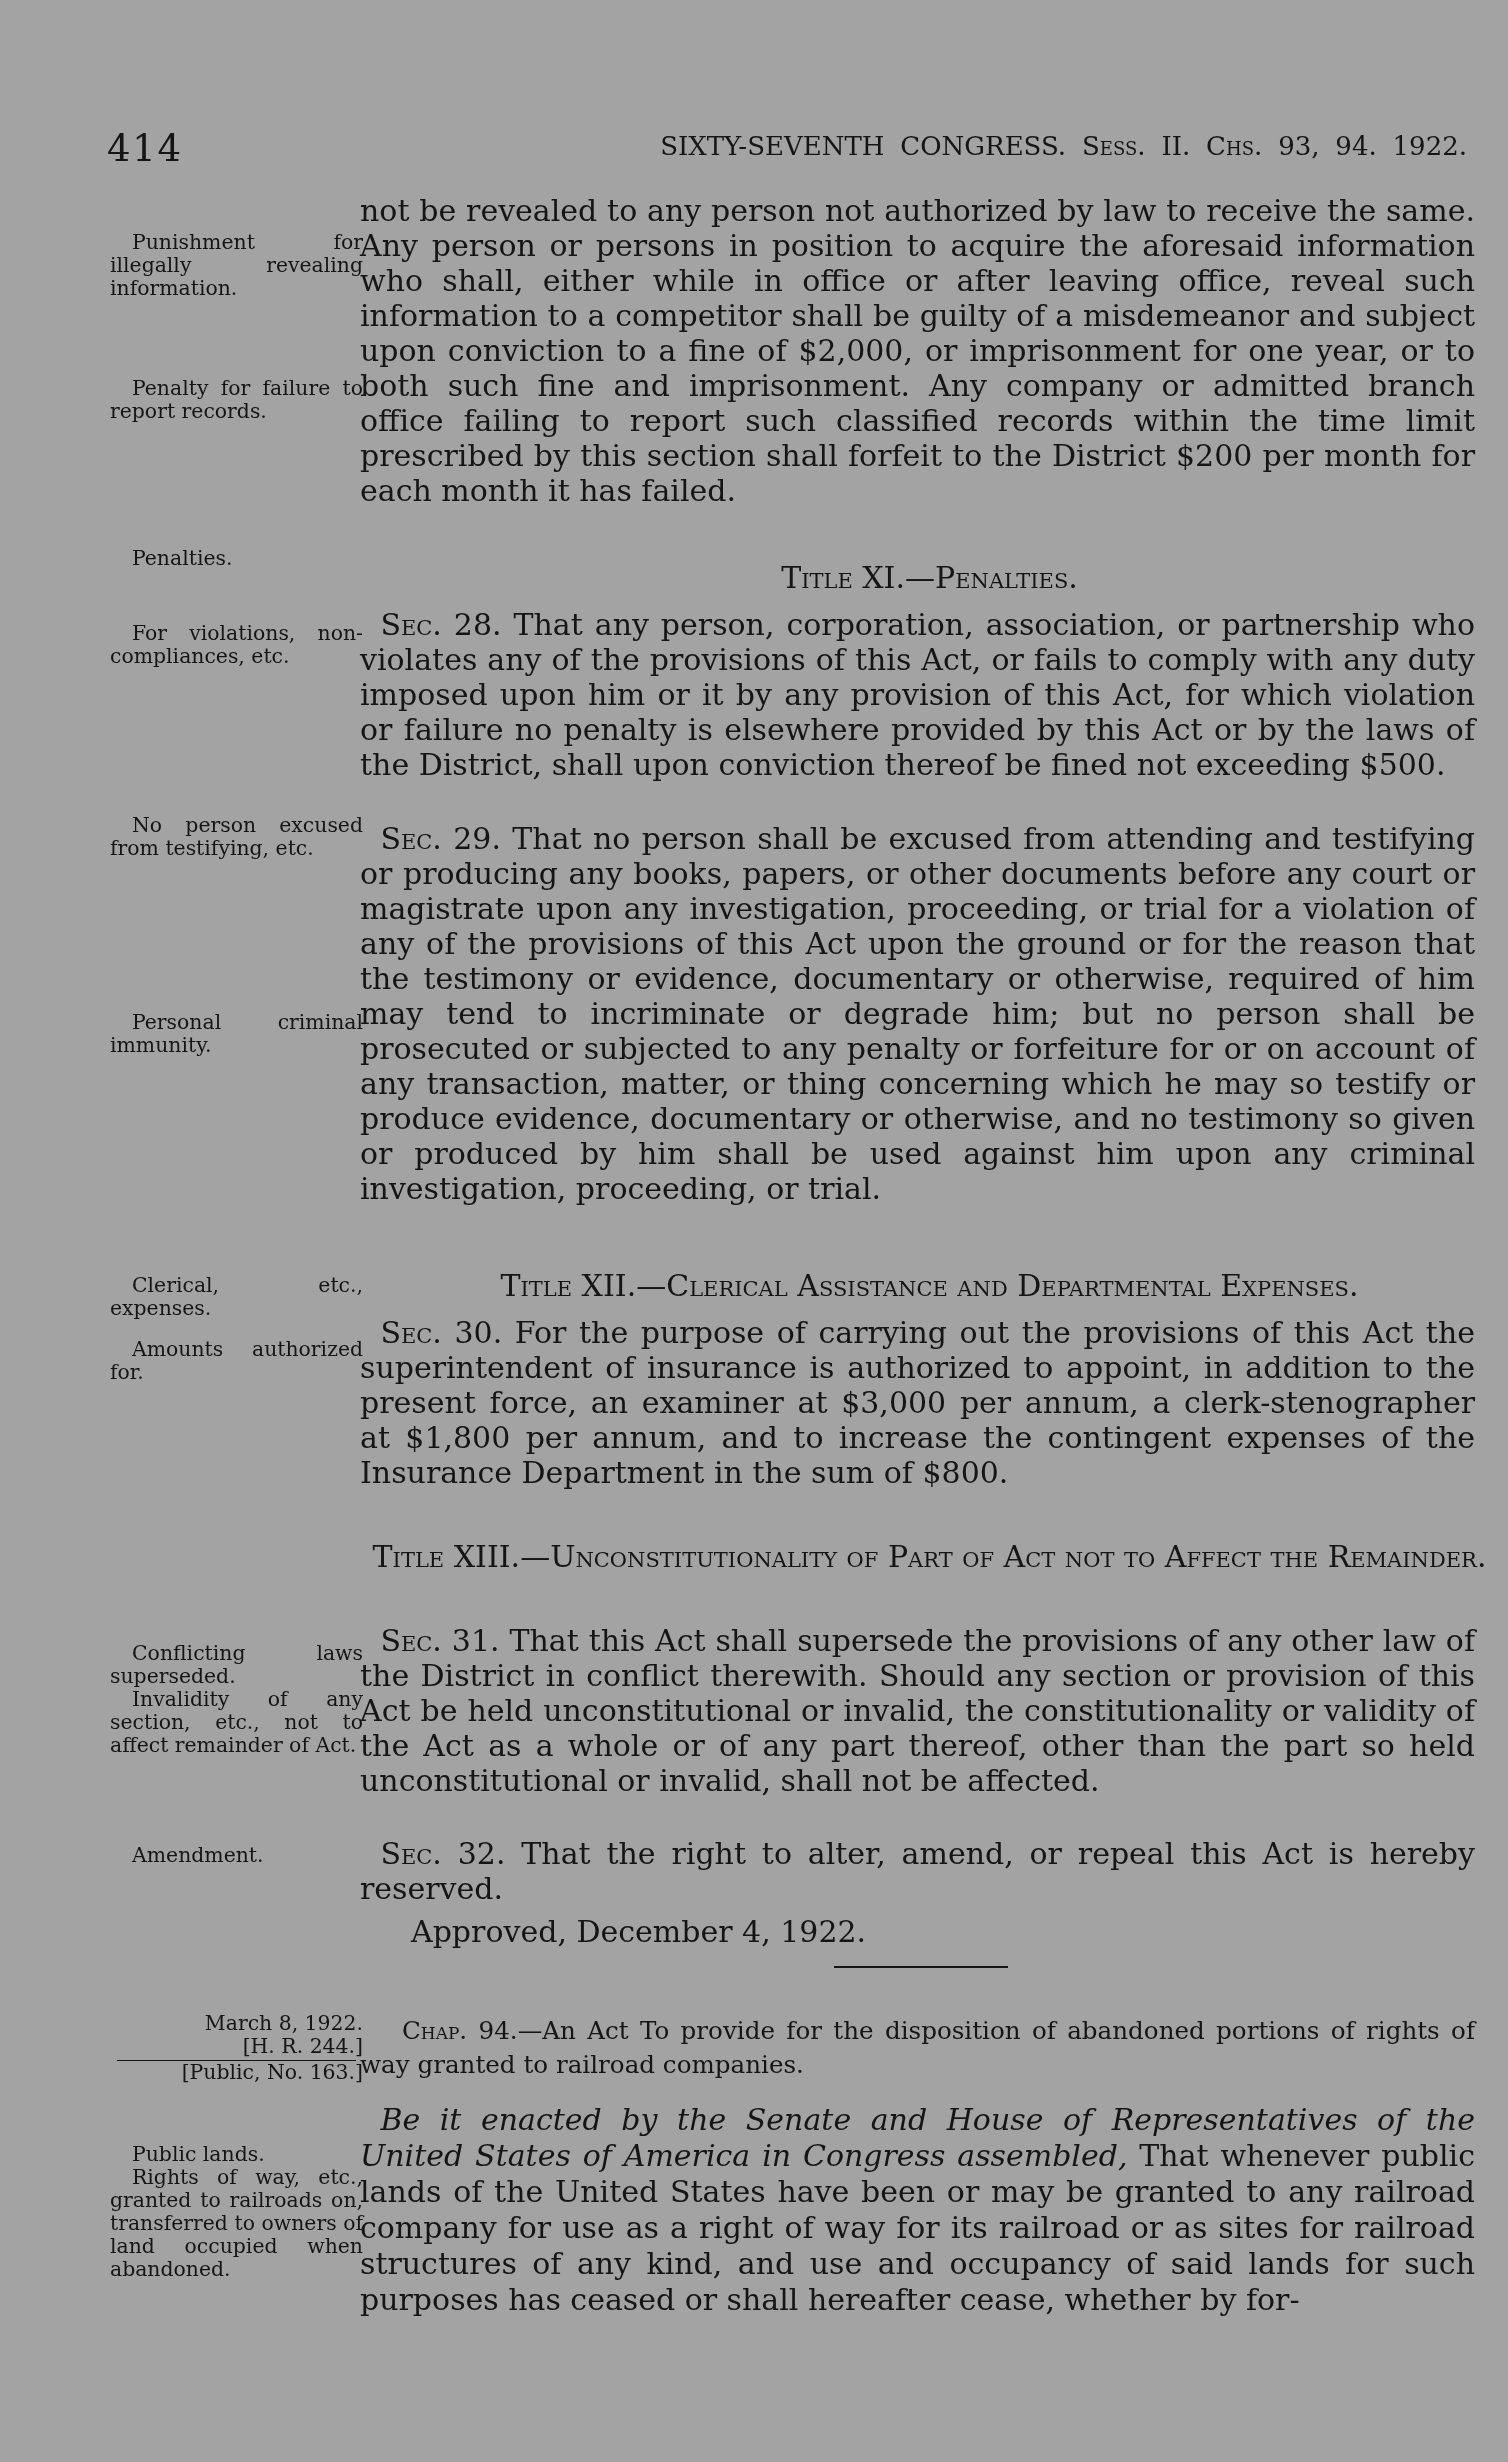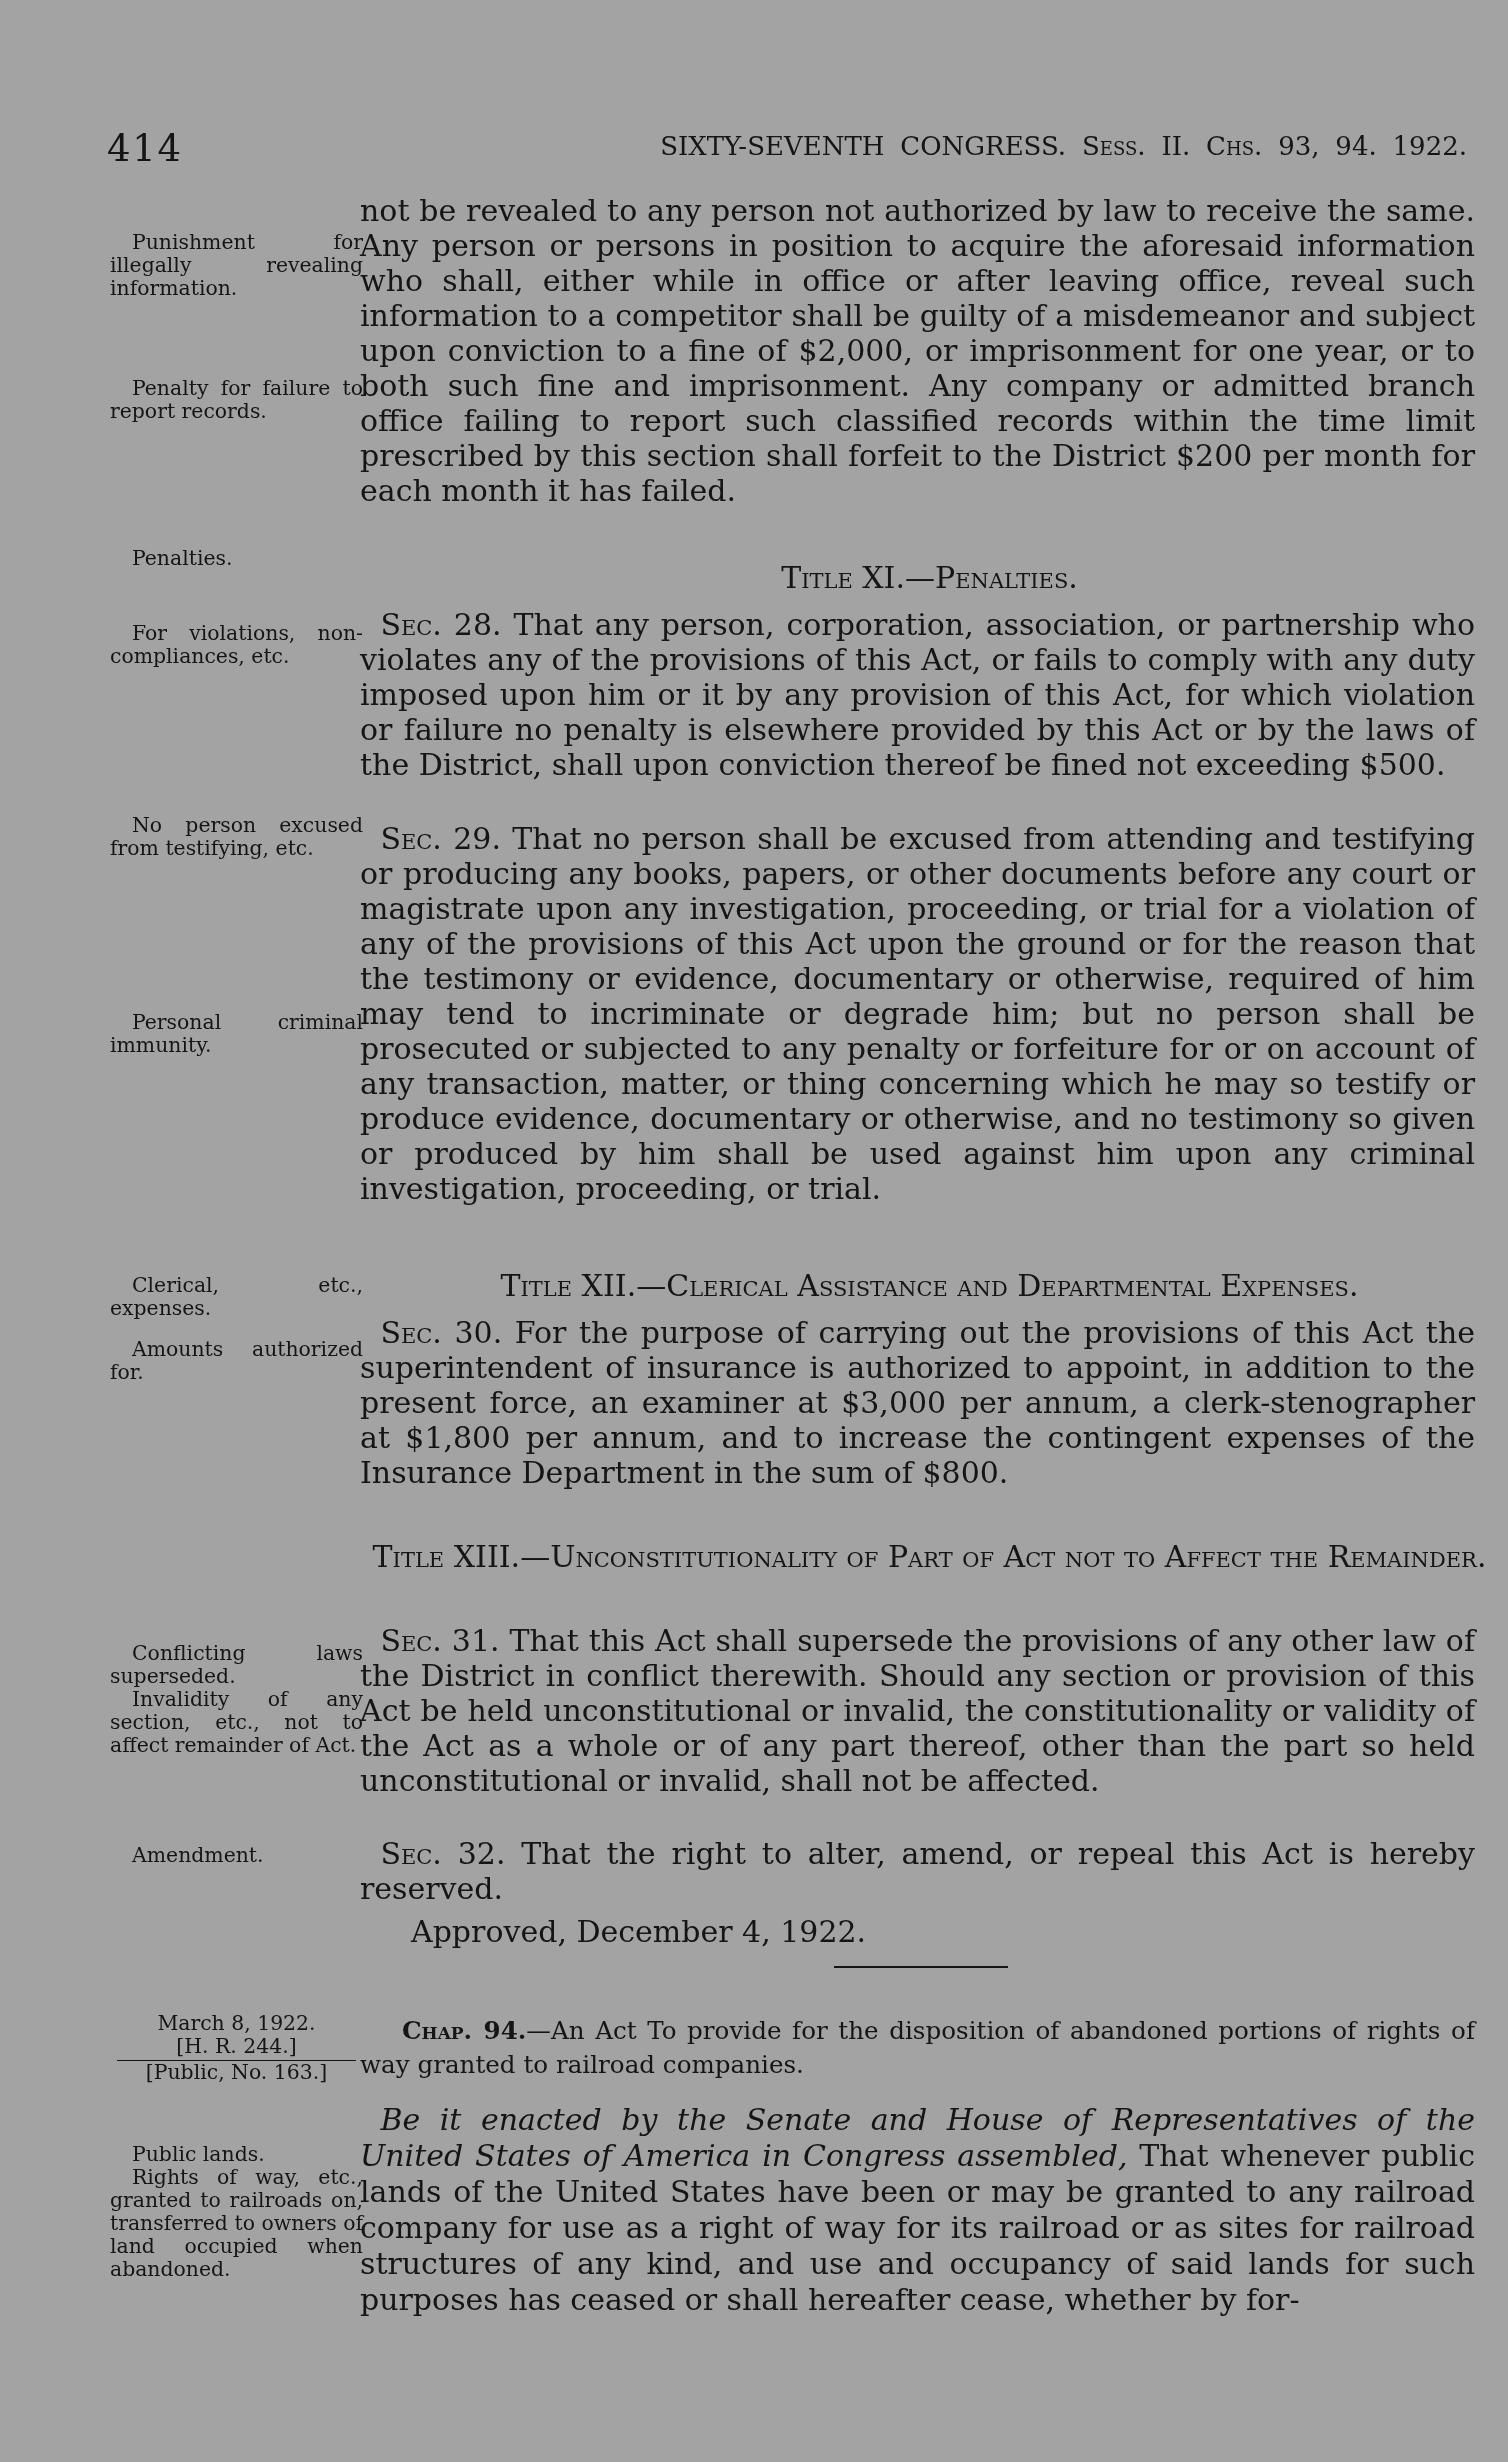--- a/index.html
+++ b/index.html
@@ -34,21 +34,21 @@
   }
 
   
   .mnote {
     left: 110px; width: 253px;
     font-size: 20.4px;
     line-height: 23px;
     text-align: justify;
   }
   .mnote .ind { text-indent: 22px; }
-  .mnote.mcenter { text-align: center; }
+  .mnote.mcenter { text-align: right; }
   .mrule {
     border: none;
     border-top: 1.7px solid #151515;
     margin: 1.7px 6.8px 0.8px 6.8px;
     height: 0;
   }
 
   
   .bodyp {
     left: 360px; width: 1115px;
@@ -62,21 +62,21 @@
   .ttl {
     left: 360px; width: 1115px;
     font-size: 30px;
     line-height: 39px;
     text-align: center;
     font-weight: normal;
     margin: 12px;
   }
   .sc { font-variant: small-caps; }
   .i { font-style: italic; }
-  .b { font-weight: bold; }
+  .b { font-weight: normal; }
   .approved { text-indent: 51px; }
   .divider {
     left: 834px; top: 1966px;
     width: 174px; height: 0;
     border-top: 2.5px solid #151515;
   }
   .chap {
     font-size: 24.6px;
     line-height: 34px;
     text-align: justify;

